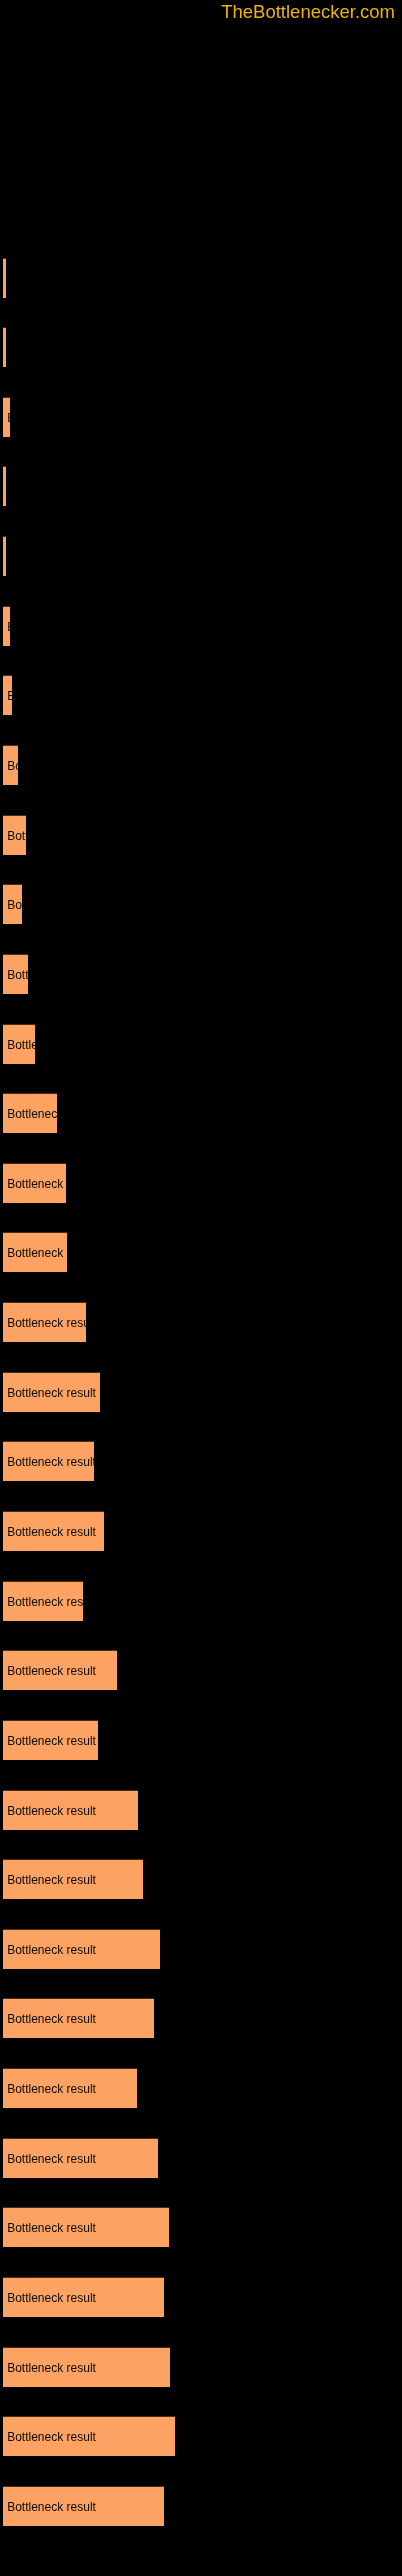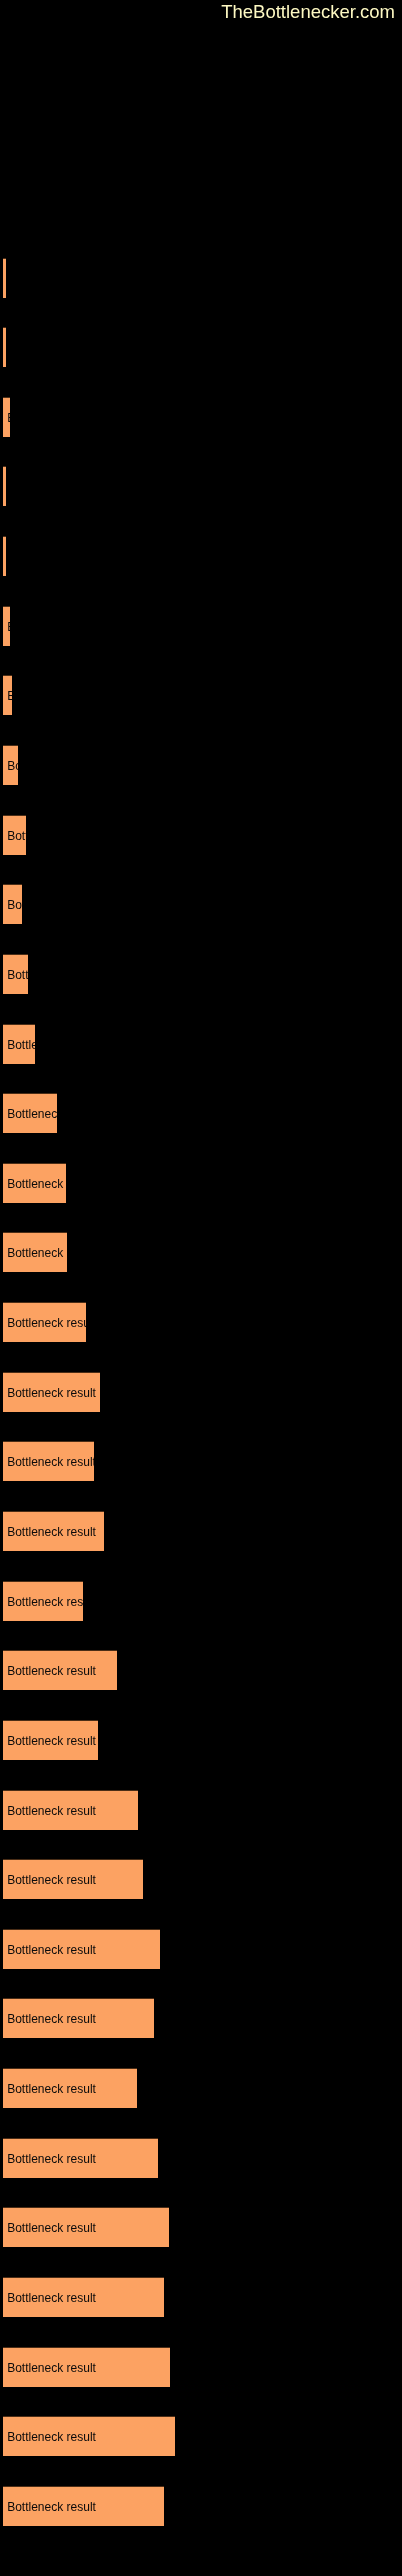--- a/index.html
+++ b/index.html
@@ -14,21 +14,21 @@
     background: #000000;
     overflow: hidden;
     font-family: "Liberation Sans", sans-serif;
   }
   #watermark {
     position: absolute;
     top: 0px;
     right: 8px;
     font-family: "Liberation Sans", sans-serif;
     font-size: 18.5px;
-    color: #fef9c3;
+    color: #eab308;
     letter-spacing: 0px;
     line-height: 24px;
     white-space: nowrap;
   }
   #plot {
     position: absolute;
     left: 0;
     top: 0;
     width: 403px;
     height: 2576px;

